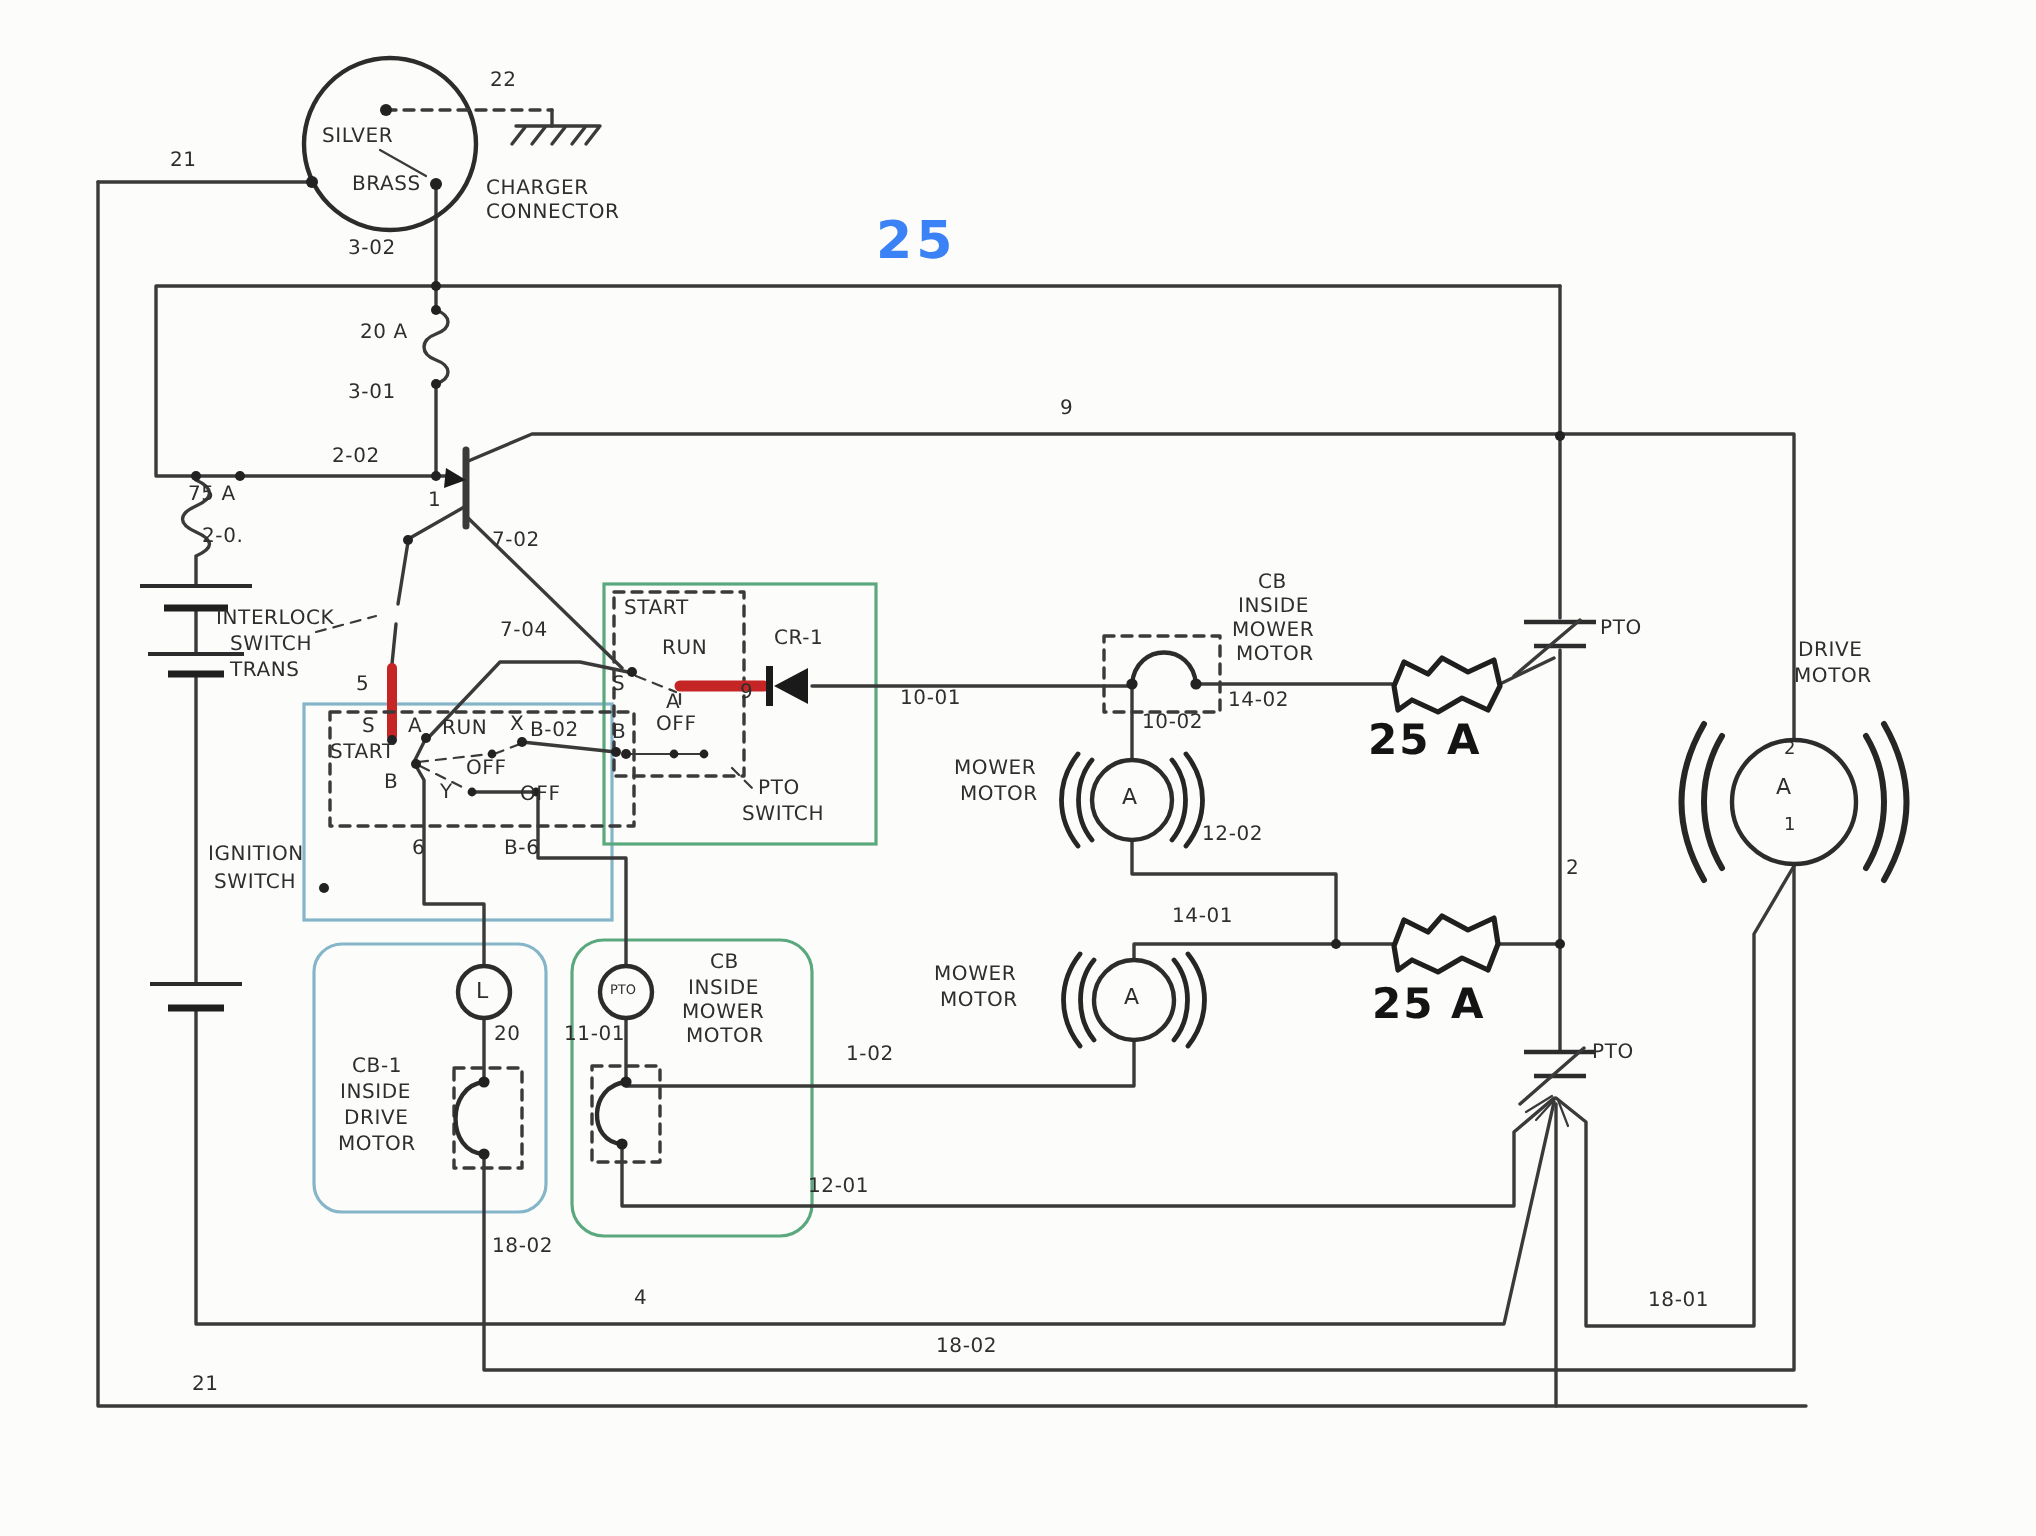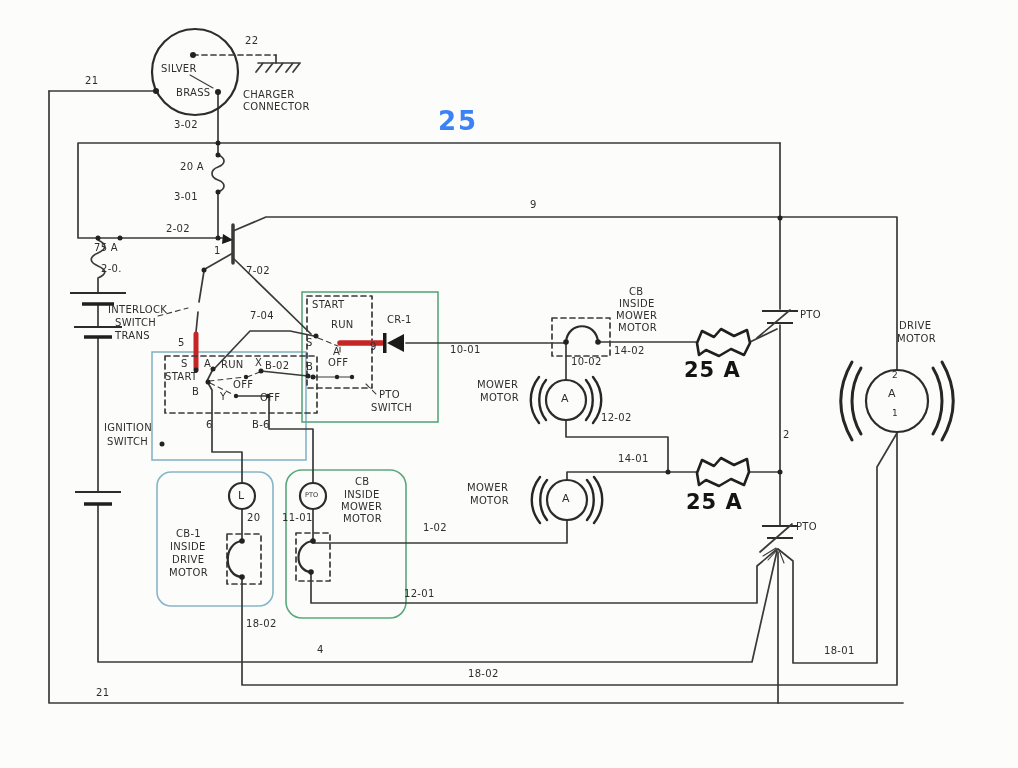--- a/index.html
+++ b/index.html
@@ -279,21 +279,21 @@
       <span class="lbl" style="left: 601px; top: 413px;">12-02</span>
       <span class="lbl" style="left: 800px; top: 310px;">PTO</span>
       <span class="lbl" style="left: 899px; top: 321px;">DRIVE</span>
       <span class="lbl" style="left: 897px; top: 334px;">MOTOR</span>
       <span class="lbl sm" style="left: 892px; top: 371px;">2</span>
       <span class="lbl m" style="left: 888px; top: 388px;">A</span>
       <span class="lbl sm" style="left: 892px; top: 409px;">1</span>
       <span class="lbl" style="left: 783px; top: 430px;">2</span>
       <span class="lbl" style="left: 467px; top: 483px;">MOWER</span>
       <span class="lbl" style="left: 470px; top: 496px;">MOTOR</span>
-      <span class="lbl" style="left: 586px; top: 454px; margin-left: 32px;">14-01</span>
+      <span class="lbl" style="left: 586px; top: 454px;">14-01</span>
       <span class="lbl med" style="left: 686px; top: 492px;">25 A</span>
       <span class="lbl" style="left: 796px; top: 522px;">PTO</span>
       <span class="lbl m" style="left: 238px; top: 490px;">L</span>
       <span class="lbl" style="left: 247px; top: 513px;">20</span>
       <span class="lbl" style="left: 176px; top: 529px;">CB-1</span>
       <span class="lbl" style="left: 170px; top: 542px;">INSIDE</span>
       <span class="lbl" style="left: 172px; top: 555px;">DRIVE</span>
       <span class="lbl" style="left: 169px; top: 568px;">MOTOR</span>
       <span class="lbl tiny" style="left: 305px; top: 492px;">PTO</span>
       <span class="lbl" style="left: 282px; top: 513px;">11-01</span>

